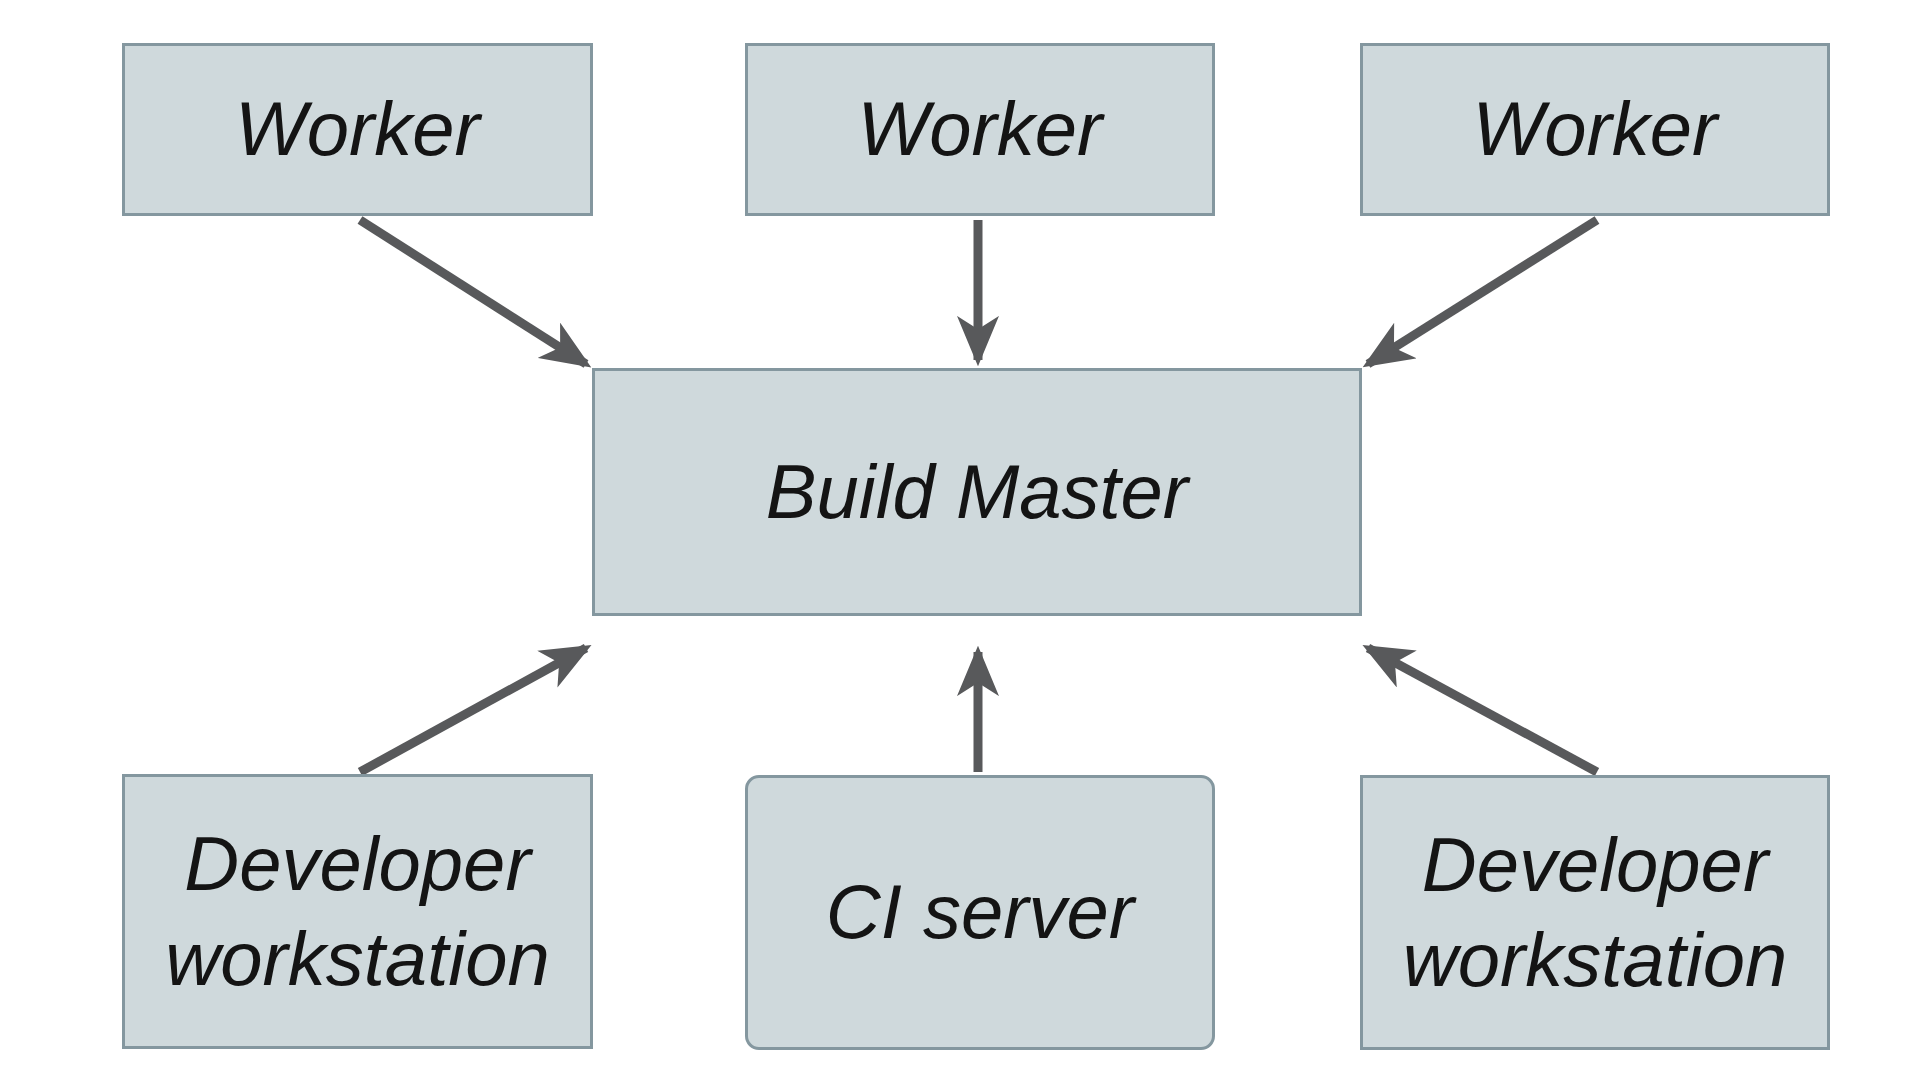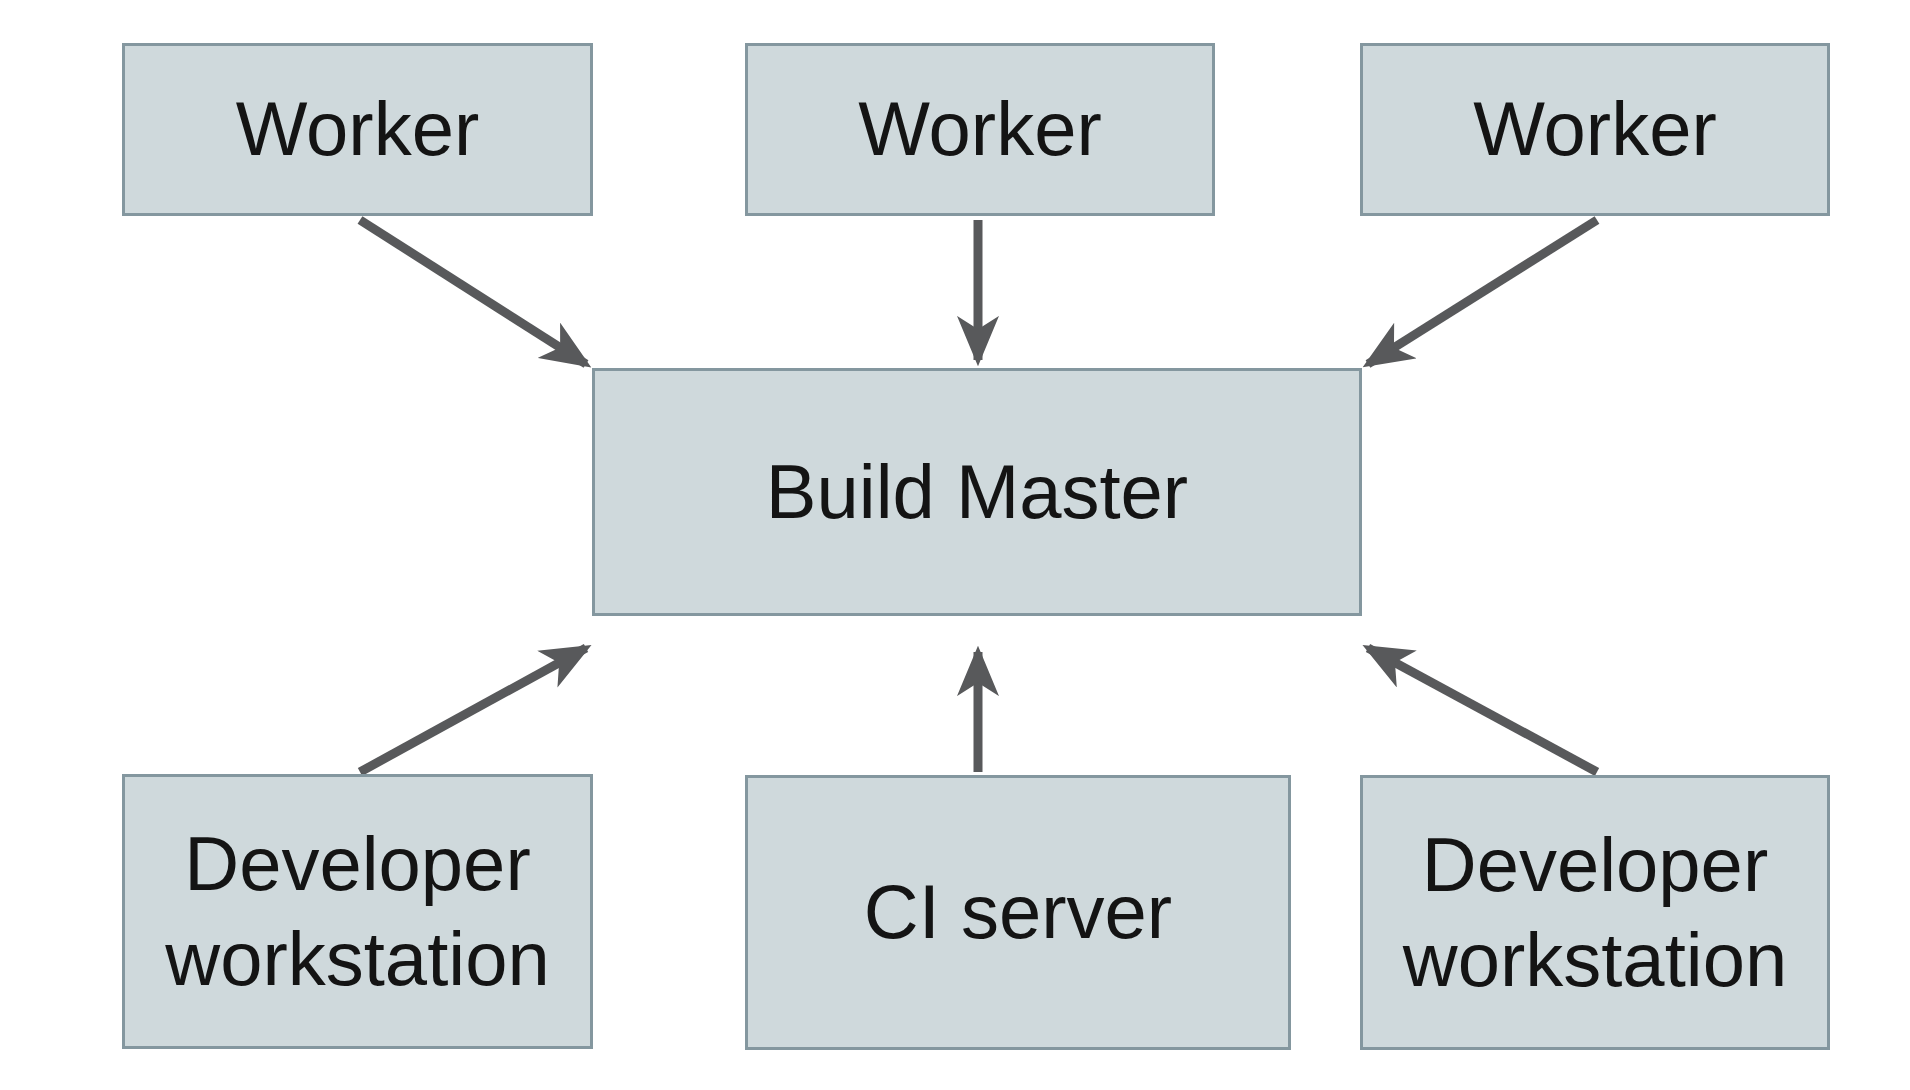--- a/index.html
+++ b/index.html
@@ -29,27 +29,28 @@
     background: #cfd9dc;
     border: 3px solid #84979f;
     display: flex;
     align-items: center;
     justify-content: center;
     text-align: center;
     color: #141414;
     font-size: 76px;
     line-height: 1.24;
     padding: 0 4px;
+    font-style: italic;
   }
   .node-worker-left   { left: 122px;  top: 43px;  width: 471px; height: 173px; }
   .node-worker-center { left: 745px;  top: 43px;  width: 470px; height: 173px; }
   .node-worker-right  { left: 1360px; top: 43px;  width: 470px; height: 173px; }
   .node-build-master  { left: 592px;  top: 368px; width: 770px; height: 248px; }
   .node-dev-left      { left: 122px;  top: 774px; width: 471px; height: 275px; }
-  .node-ci-server     { left: 745px;  top: 775px; width: 546px; height: 275px; }
+  .node-ci-server     { left: 745px;  top: 775px; width: 470px; height: 275px; border-radius: 14px; }
   .node-dev-right     { left: 1360px; top: 775px; width: 470px; height: 275px; }
   .edge {
     stroke: #58595b;
     stroke-width: 9;
     fill: none;
   }
 </style>
 </head>
 <body>
 

